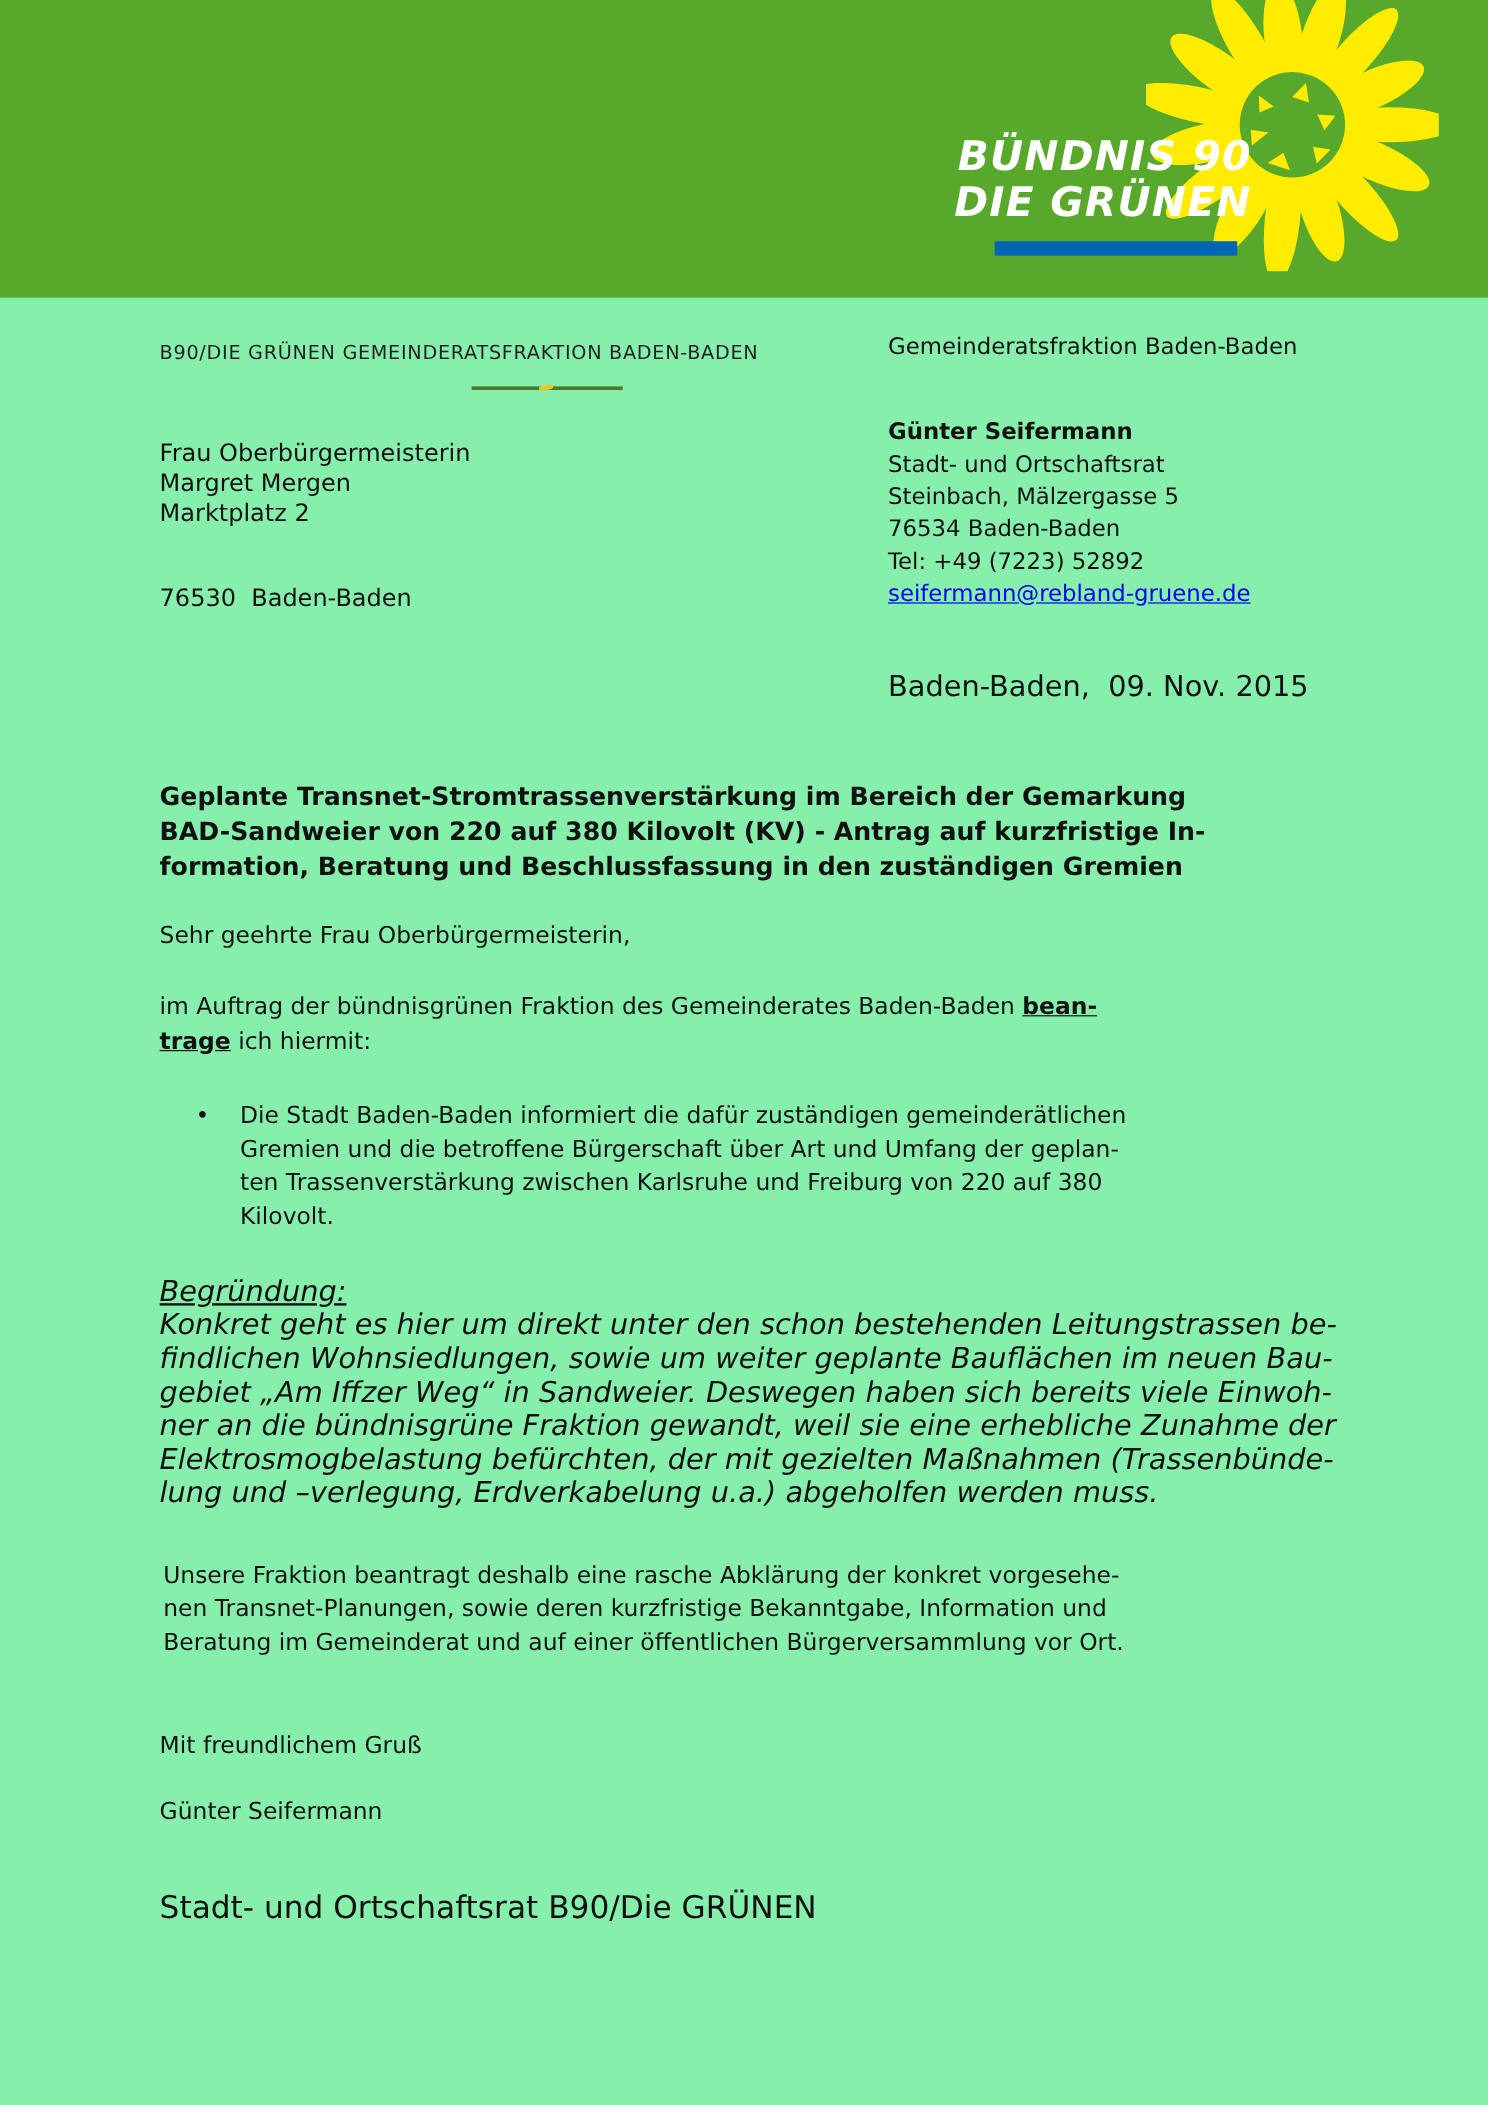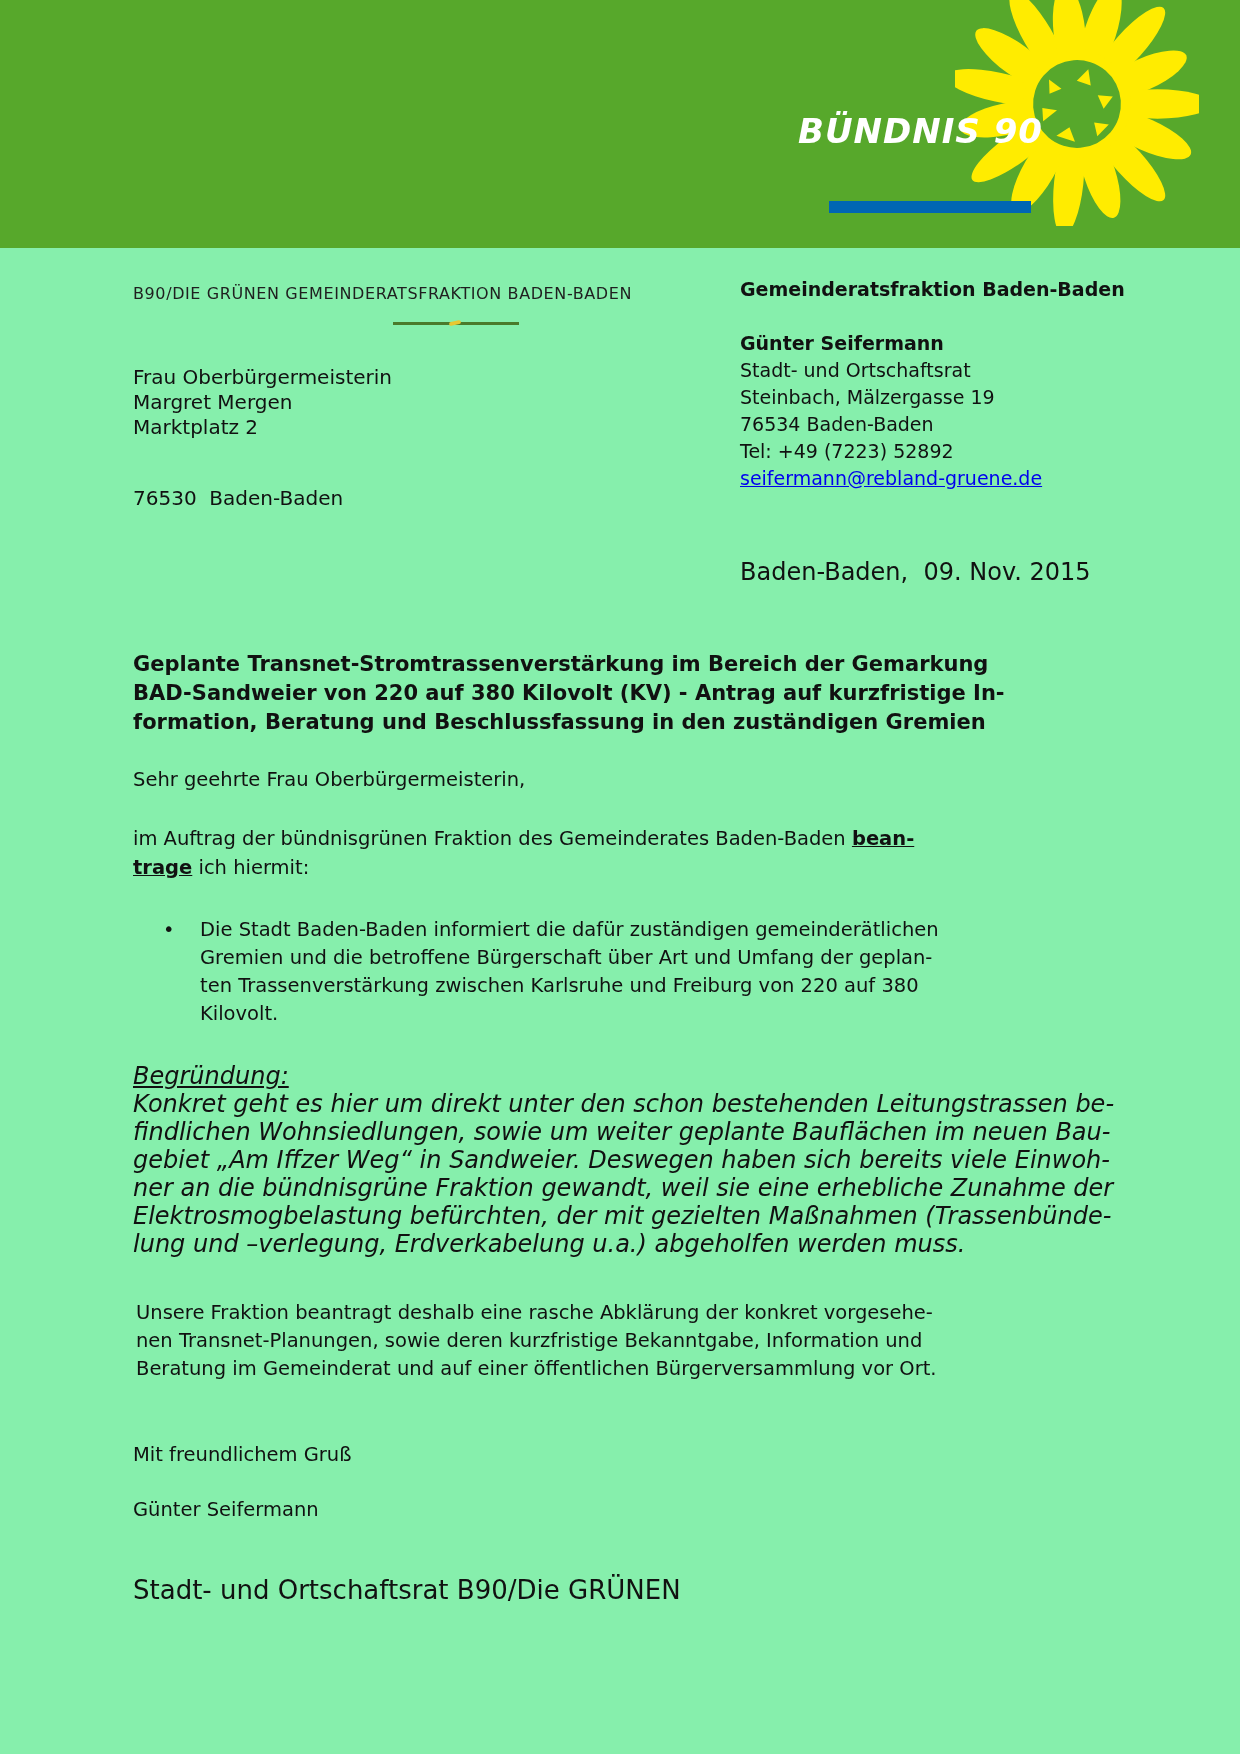--- a/index.html
+++ b/index.html
@@ -47,21 +47,21 @@
   .recipient{
     position:absolute;left:133px;top:340px;
     font-size:20px;line-height:25px;white-space:pre-line;
   }
   .recipient-city{margin-top:21px;}
   
   .contact{
     position:absolute;left:740px;top:276px;
     font-size:19px;line-height:27px;
   }
-  .contact-org{font-weight:bold;margin-bottom:27px;white-space:nowrap;}
+  .contact-org{font-weight:normal;margin-bottom:44px;white-space:nowrap;}
   .contact-name{font-weight:bold;}
   .contact-email{color:#0000ee;text-decoration:underline;cursor:pointer;}
   
   .dateline{position:absolute;left:740px;top:558px;font-size:24px;white-space:pre;}
   
   .subject{
     position:absolute;left:133px;top:650px;width:1010px;margin:0;
     font-size:21px;font-weight:bold;line-height:29px;white-space:pre-line;
   }
   
@@ -123,40 +123,41 @@
           <polygon points="100,70 106,82 94,82"></polygon>
           <polygon points="126,85 122,97 114,88"></polygon>
           <polygon points="130,108 118,110 124,120"></polygon>
           <polygon points="108,130 100,120 92,130"></polygon>
           <polygon points="74,112 86,110 78,122"></polygon>
           <polygon points="72,88 84,92 76,99"></polygon>
         </g>
       </g>
     </svg>
     <div class="brand-l1">BÜNDNIS 90</div>
+    <div class="brand-l2">DIE GRÜNEN</div>
     <div class="brand-bar"></div>
   </header>
 
   <div class="sender">B90/DIE GRÜNEN GEMEINDERATSFRAKTION BADEN-BADEN</div>
   <div class="divider">
     <span class="divider-dot"></span>
   </div>
 
   <div class="recipient">
     <div>Frau Oberbürgermeisterin
 Margret Mergen
 Marktplatz 2</div>
     <div class="recipient-city">76530 &nbsp;Baden-Baden</div>
   </div>
 
   <aside class="contact">
     <div class="contact-org">Gemeinderatsfraktion Baden-Baden</div>
     <div class="contact-name">Günter Seifermann</div>
     <div>Stadt- und Ortschaftsrat</div>
-    <div>Steinbach, Mälzergasse 19</div>
+    <div>Steinbach, Mälzergasse 5</div>
     <div>76534 Baden-Baden</div>
     <div>Tel: +49 (7223) 52892</div>
     <div class="contact-email">seifermann@rebland-gruene.de</div>
   </aside>
 
   <div class="dateline">Baden-Baden, &nbsp;09. Nov. 2015</div>
 
   <h1 class="subject">Geplante Transnet-Stromtrassenverstärkung im Bereich der Gemarkung
 BAD-Sandweier von 220 auf 380 Kilovolt (KV) - Antrag auf kurzfristige In-
 formation, Beratung und Beschlussfassung in den zuständigen Gremien</h1>

